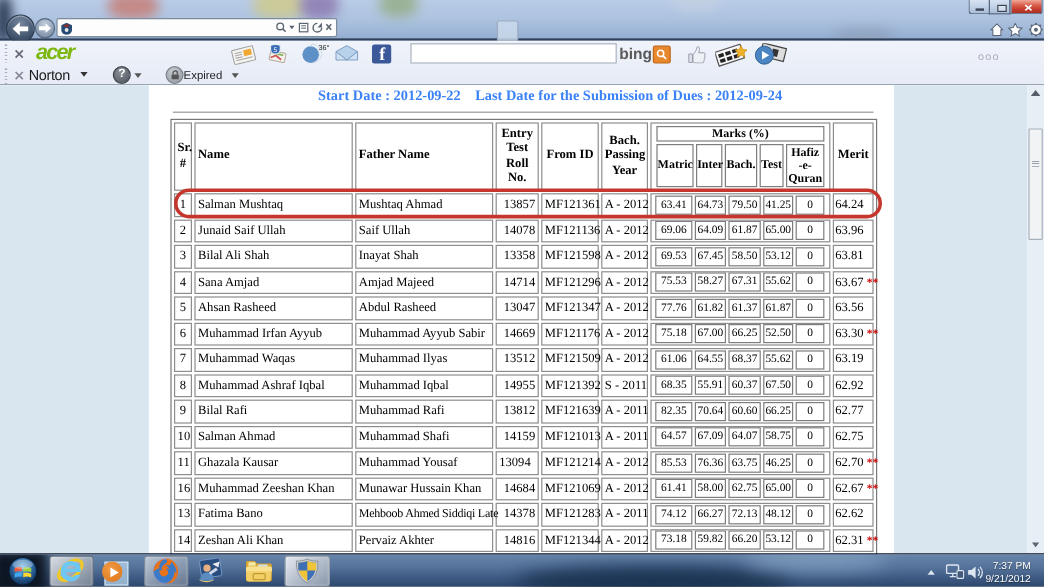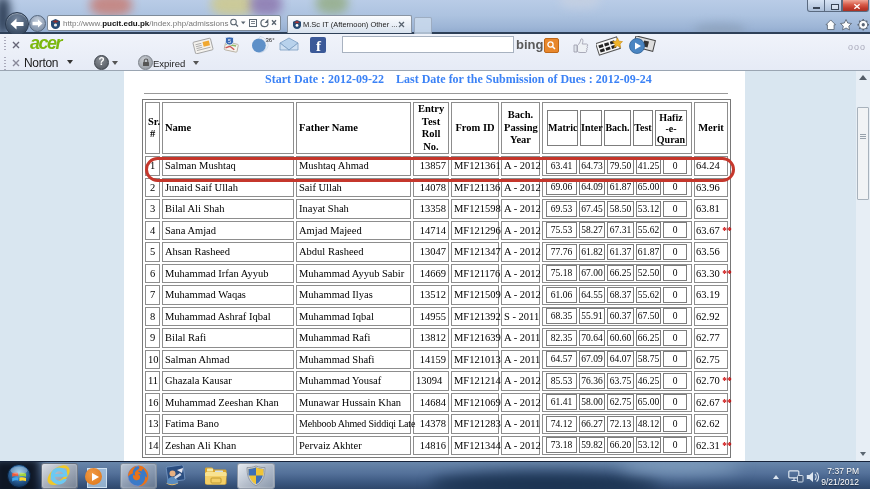--- a/index.html
+++ b/index.html
@@ -95,42 +95,30 @@
       <svg width="15" height="15" viewBox="0 0 15 15" style="position:absolute;left:0;top:0">
     <path d="M8 3.5 L12.5 7.5 L8 11.5 L8 9.2 L2.5 9.2 L2.5 5.8 L8 5.8 Z" fill="#fff"></path>
       </svg>
     </div>
   <div id="addr">
     <svg width="9" height="10" viewBox="0 0 9 10" style="position:absolute;left:3px;top:3px">
       <path d="M4.5 0 L9 2 L9 6 C9 8 7 10 4.5 10 C2 10 0 8 0 6 L0 2 Z" fill="#264a73"></path>
       <path d="M4.5 1 L7.5 2.5 L4.5 4 L1.5 2.5 Z" fill="#8a3030"></path>
       <circle cx="4.5" cy="6" r="1.6" fill="#e8e8e8"></circle>
       </svg>
-    <span style="position:absolute;left:15px;top:1px">http://www.<b style="color:#111">pucit.edu.pk</b>/index.php/admissions</span>
     <svg width="50" height="14" viewBox="0 0 50 14" style="position:absolute;right:2px;top:0">
       <circle cx="5.5" cy="6" r="2.8" fill="none" stroke="#5a6570" stroke-width="1.1"></circle>
       <line x1="7.6" y1="8.1" x2="10" y2="10.5" stroke="#5a6570" stroke-width="1.3"></line>
       <path d="M13 5.5 L17.5 5.5 L15.2 8.3 Z" fill="#5a6570"></path>
       <rect x="21.5" y="3.5" width="7" height="7" fill="none" stroke="#5a6570" stroke-width="1"></rect>
       <path d="M23 5.5 h4 M23 7.5 h4" stroke="#5a6570" stroke-width="0.8"></path>
       <path d="M36.5 3.5 A 3.6 3.6 0 1 0 40.1 7.2" fill="none" stroke="#5a6570" stroke-width="1.2"></path>
       <path d="M40.3 2.8 L40.3 7 L36.6 7 Z" fill="#5a6570"></path>
       <path d="M44 4.2 L48 8.8 M48 4.2 L44 8.8" stroke="#5a6570" stroke-width="1.3"></path>
     </svg>
-  </div>
-  <div id="tab">
-    <svg width="8" height="9" viewBox="0 0 9 10" style="position:absolute;left:5px;top:4px">
-      <path d="M4.5 0 L9 2 L9 6 C9 8 7 10 4.5 10 C2 10 0 8 0 6 L0 2 Z" fill="#264a73"></path>
-      <path d="M4.5 1 L7.5 2.5 L4.5 4 L1.5 2.5 Z" fill="#a33"></path>
-      <circle cx="4.5" cy="6" r="1.6" fill="#fff"></circle>
-      </svg>
-    <span style="position:absolute;left:15px;top:0;width:94px;overflow:hidden;display:inline-block;white-space:nowrap">M.Sc IT (Afternoon) Other ...</span>
-    <svg width="7" height="7" viewBox="0 0 7 7" style="position:absolute;right:6px;top:5px">
-      <path d="M1 1 L6 6 M6 1 L1 6" stroke="#5a6470" stroke-width="1.3"></path>
-      </svg>
   </div>
   <div id="newtab"></div>
   <div class="winbtn" style="left:807px;width:18px;background:linear-gradient(180deg,rgba(225,235,248,.75),rgba(168,186,210,.6));border-radius:0 0 0 3px">
     <div style="position:absolute;left:5px;top:6.5px;width:7px;height:2px;background:#3a4656"></div>
     </div>
   <div class="winbtn" style="left:824px;width:18px;background:linear-gradient(180deg,rgba(225,235,248,.75),rgba(168,186,210,.6))">
     <div style="position:absolute;left:5.5px;top:3.5px;width:6px;height:4.5px;border:1.2px solid #3a4656;background:rgba(255,255,255,.4)"></div>
     </div>
   <div class="winbtn" style="left:842px;width:27px;border-radius:0 0 3px 0;
        background:linear-gradient(180deg,#f0a898 0%,#d95f4d 40%,#c0392b 75%,#a93224 100%)">
@@ -229,21 +217,21 @@
   <svg width="28" height="19" viewBox="0 0 28 19" class="abs" style="left:628px;top:2px">
     <g transform="rotate(14 16 9)">
         <rect x="6" y="2" width="20" height="11" fill="#ddd" stroke="#444" stroke-width="1"></rect>
       <rect x="8" y="4.5" width="5" height="6" fill="#333"></rect>
         <rect x="15" y="4.5" width="5" height="6" fill="#333"></rect>
       </g>
     <circle cx="9" cy="10" r="7.5" fill="#4a85c2" stroke="#2d5f94" stroke-width="0.8"></circle>
     <path d="M7 6.5 L13 10 L7 13.5 Z" fill="#fff"></path>
     </svg>
 
-  <div class="abs" style="left:848px;top:8px;color:#aab;font-size:9px;letter-spacing:1px">ooo</div>
+  <div class="abs" style="left:815px;top:8px;color:#aab;font-size:9px;letter-spacing:1px">ooo</div>
 
   <svg width="8" height="8" viewBox="0 0 8 8" class="abs" style="left:12px;top:25px">
     <path d="M1 1 L7 7 M7 1 L1 7" stroke="#889" stroke-width="1.4"></path>
     </svg>
   <div class="abs" style="left:24px;top:22px;font-size:12px;font-weight:normal;color:#1a1a1a;letter-spacing:-0.3px">Norton</div>
   <div class="abs" style="left:67px;top:26px;width:0;height:0;border-left:3px solid transparent;border-right:3px solid transparent;border-top:4px solid #333"></div>
   <div class="abs" style="left:94px;top:21px;width:13px;height:13px;border-radius:50%;background:radial-gradient(circle at 40% 30%,#8a8f96,#4d535b);border:1px solid #3a4048">
     <div style="position:absolute;left:3.5px;top:0px;color:#fff;font-size:10px;font-weight:bold">?</div>
     </div>
   <div class="abs" style="left:112px;top:27px;width:0;height:0;border-left:3px solid transparent;border-right:3px solid transparent;border-top:4px solid #555"></div>
@@ -280,20 +268,23 @@
       <th style="width:148px;padding:0">
         <table class="mk2" style="width:144px">
           <colgroup>
                 <col style="width:31px">
                 <col style="width:22px">
                 <col style="width:27px">
                 <col style="width:20px">
                 <col style="width:32px">
               </colgroup>
           <tbody>
+                <tr>
+                  <td colspan="5" style="height:11px;line-height:11px">Marks (%)</td>
+                </tr>
           <tr>
                   <td style="height:34px">Matric</td>
                   <td>Inter</td>
                   <td>Bach.</td>
                   <td>Test</td>
                   <td style="line-height:11px">Hafiz<br>-e-<br>Quran</td>
                 </tr>
         </tbody>
             </table>
       </th>

